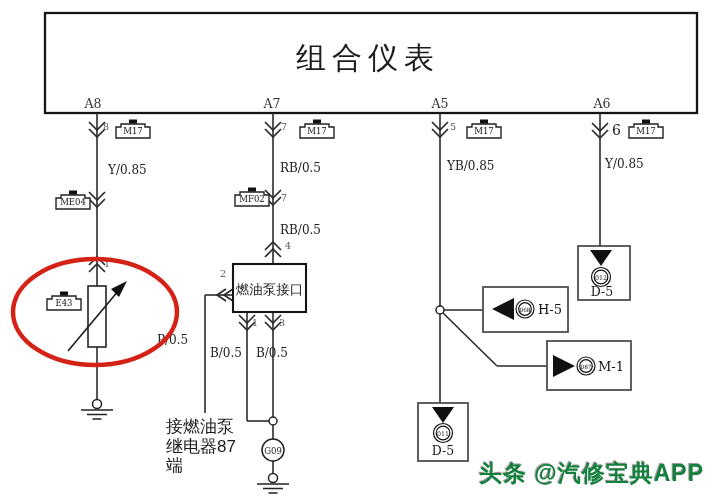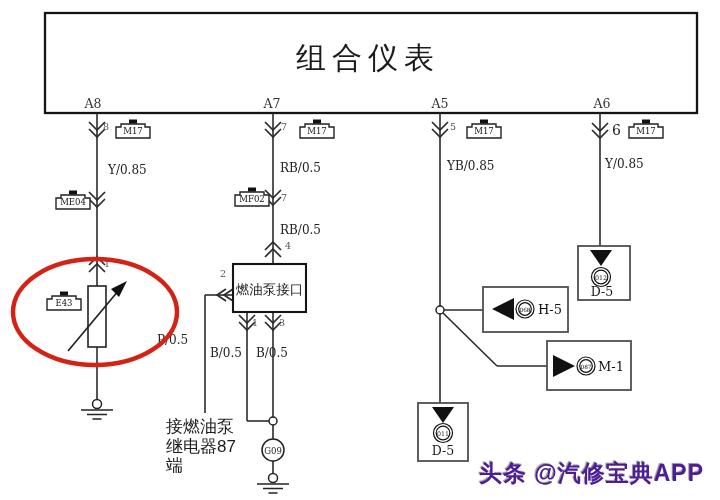--- a/index.html
+++ b/index.html
@@ -20,21 +20,21 @@
   .num{font-size:9.5px;fill:#555;}
   .conntxt{font-size:8.5px;fill:#111;}
   .codetxt{font-size:5.8px;fill:#111;}
   .reftxt{font-size:13px;fill:#111;}
   .tri{fill:#111;stroke:none;}
   .ring{fill:#ffffff;stroke:#111;stroke-width:1.2;}
   .cjk{font-family:"Liberation Sans", sans-serif;}
   #watermark{
     position:absolute;right:16px;top:458px;
     font-family:"Liberation Sans", sans-serif;
-    font-size:23px;font-weight:bold;color:#4c1d95;letter-spacing:1px;
+    font-size:23px;font-weight:bold;color:#15803d;letter-spacing:1px;
     text-shadow:1.5px 1.5px 0 #ffffff,-1px -1px 1px #8f8f8f;
   }
 </style>
 </head>
 <body>
 
 <svg width="720" height="500" viewBox="0 0 720 500">
   <defs>
     <g id="conn">
       <path class="connshape" d="M0,16 L0,5 L5,5 L5,2 L29,2 L29,5 L34,5 L34,16 Z"></path>

